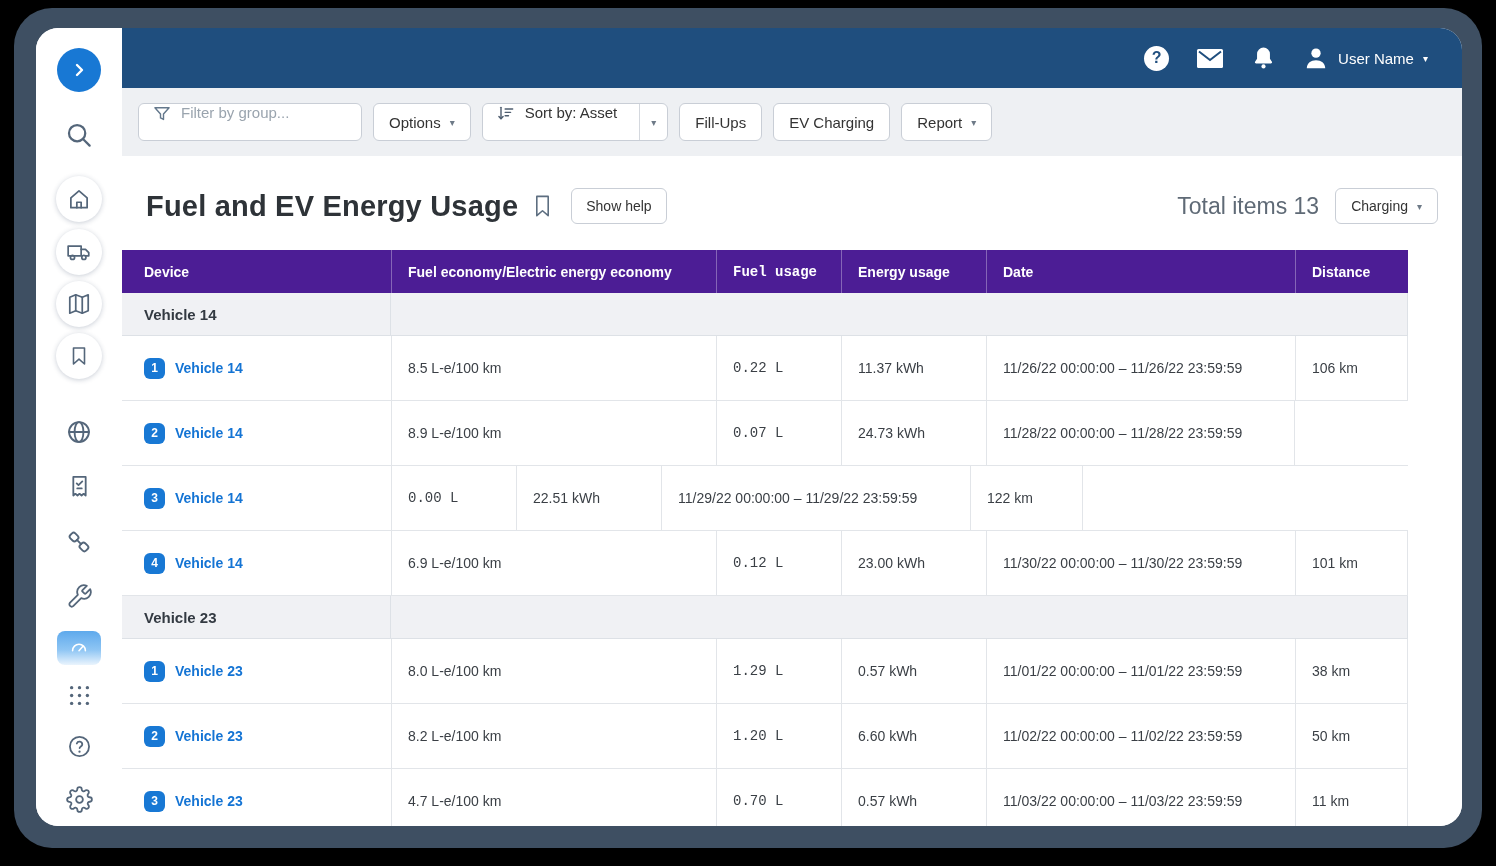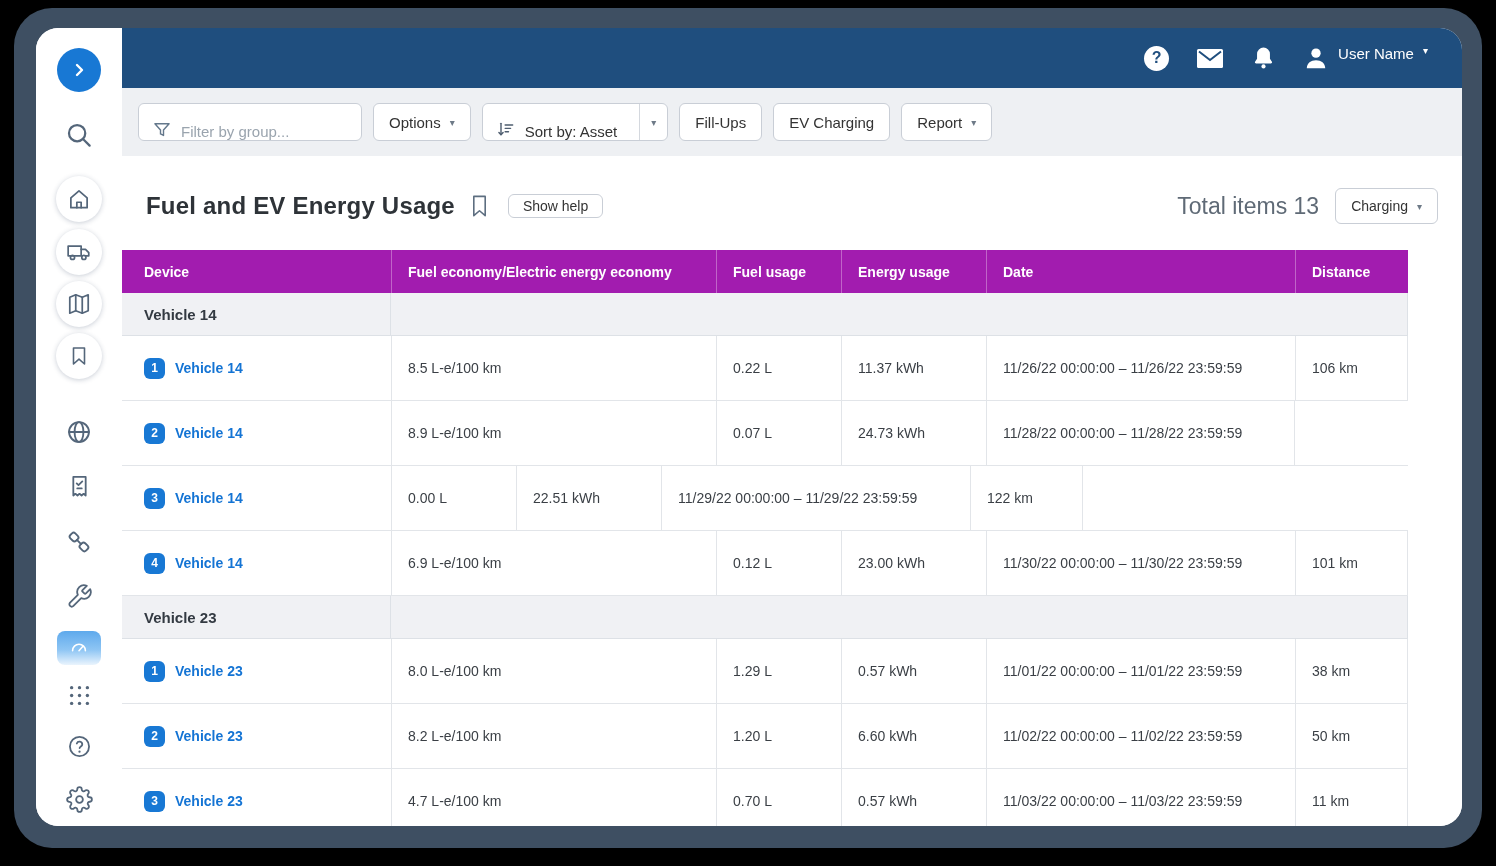--- a/index.html
+++ b/index.html
@@ -30,54 +30,54 @@
   .sic { stroke:#54667a; fill:none; stroke-width:1.6; stroke-linecap:round; stroke-linejoin:round; }
 
   
   .main { flex:1; display:flex; flex-direction:column; min-width:0; }
 
   .topbar { height:60px; flex:none; background:#1f4e7e; display:flex; align-items:center;
             justify-content:flex-end; gap:27px; padding-right:34px; }
   .tb-ic { display:flex; align-items:center; cursor:pointer; }
   .help-circ { width:25px; height:25px; border-radius:50%; background:#fff; color:#1f4e7e;
                font-weight:bold; font-size:16px; display:flex; align-items:center; justify-content:center; }
-  .user-menu { display:flex; align-items:flex-start; gap:9px; color:#fff; font-size:15px; cursor:pointer; }
+  .user-menu { display:flex; align-items:center; gap:9px; color:#fff; font-size:15px; cursor:pointer; }
   .caret-w { color:#fff; font-size:10px; }
 
   .toolbar { height:68px; flex:none; background:#eef0f3; display:flex; align-items:center;
              gap:11px; padding-left:16px; }
   .btn { background:#fff; border:1px solid #c9ced6; border-radius:6px; height:38px;
          display:flex; align-items:center; padding:0 15px; font-size:15px; color:#333;
          gap:9px; cursor:pointer; white-space:nowrap; }
   .split { padding:0; }
-  .split .seg { display:flex; align-items:flex-end; gap:9px; padding:0 13px; height:100%; }
+  .split .seg { display:flex; align-items:flex-start; gap:9px; padding:0 13px; height:100%; }
   .split .caret-seg { border-left:1px solid #d4d8de; padding:0 11px; height:100%;
                       display:flex; align-items:center; }
   .filter-box { width:224px; }
   .filter-box input { border:none; outline:none; flex:1; min-width:0; font-size:15px;
                       color:#333; font-family:"Liberation Sans",sans-serif; background:transparent; }
   .filter-box input::placeholder { color:#9aa4ae; }
   .caret { color:#6e7a87; font-size:10px; }
 
   .content { flex:1; background:#fff; overflow:hidden; }
   .title-row { display:flex; align-items:center; padding:32px 24px 26px 24px; }
-  .page-title { font-size:24px; color:#2e3338; letter-spacing:.2px; }
+  .page-title { font-size:29px; color:#2e3338; letter-spacing:.2px; }
   .title-bm { margin-left:14px; display:flex; align-items:center; }
-  .show-help { margin-left:18px; height:24px; font-size:14px; padding:0 14px; }
+  .show-help { margin-left:18px; height:36px; font-size:14px; padding:0 14px; }
   .title-spacer { flex:1; }
   .total-items { font-size:23px; color:#5f6a76; margin-right:16px; }
   .columns-btn { height:36px; font-size:14px; }
 
   
   .table { width:1286px; }
-  .thead { display:flex; background:#a21caf; height:43px; align-items:stretch; }
+  .thead { display:flex; background:#4c1d95; height:43px; align-items:stretch; }
   .th { color:#fff; font-size:14px; font-weight:bold; display:flex; align-items:center;
         padding-left:16px; border-left:1px solid rgba(255,255,255,.32); }
   .th:first-child { border-left:none; padding-left:22px; }
-  .c1{width:269px;flex:none;} .c2{width:325px;flex:none;} .c3{width:125px;flex:none;}
+  .c1{width:269px;flex:none;} .c2{width:325px;flex:none;} .c3{width:125px;flex:none;font-family:Liberation Mono, monospace;}
   .c4{width:145px;flex:none;} .c5{width:309px;flex:none;} .c6{width:113px;flex:none;}
   .group-row { display:flex; height:43px; background:#f0f1f4; border-bottom:1px solid #dde1e6;
                align-items:stretch; }
   .group-name { width:269px; flex:none; display:flex; align-items:center; padding-left:22px;
                 font-size:15px; font-weight:bold; color:#333a42; border-right:1px solid #dde1e6; }
   .group-rest { flex:1; border-right:1px solid #dde1e6; }
   .tr { display:flex; height:65px; border-bottom:1px solid #e2e5e9; align-items:stretch; background:#fff; }
   .td { display:flex; align-items:center; padding-left:16px; font-size:14px; color:#3a3f45;
         border-left:1px solid #e2e5e9; }
   .td:first-child { border-left:none; padding-left:22px; }

